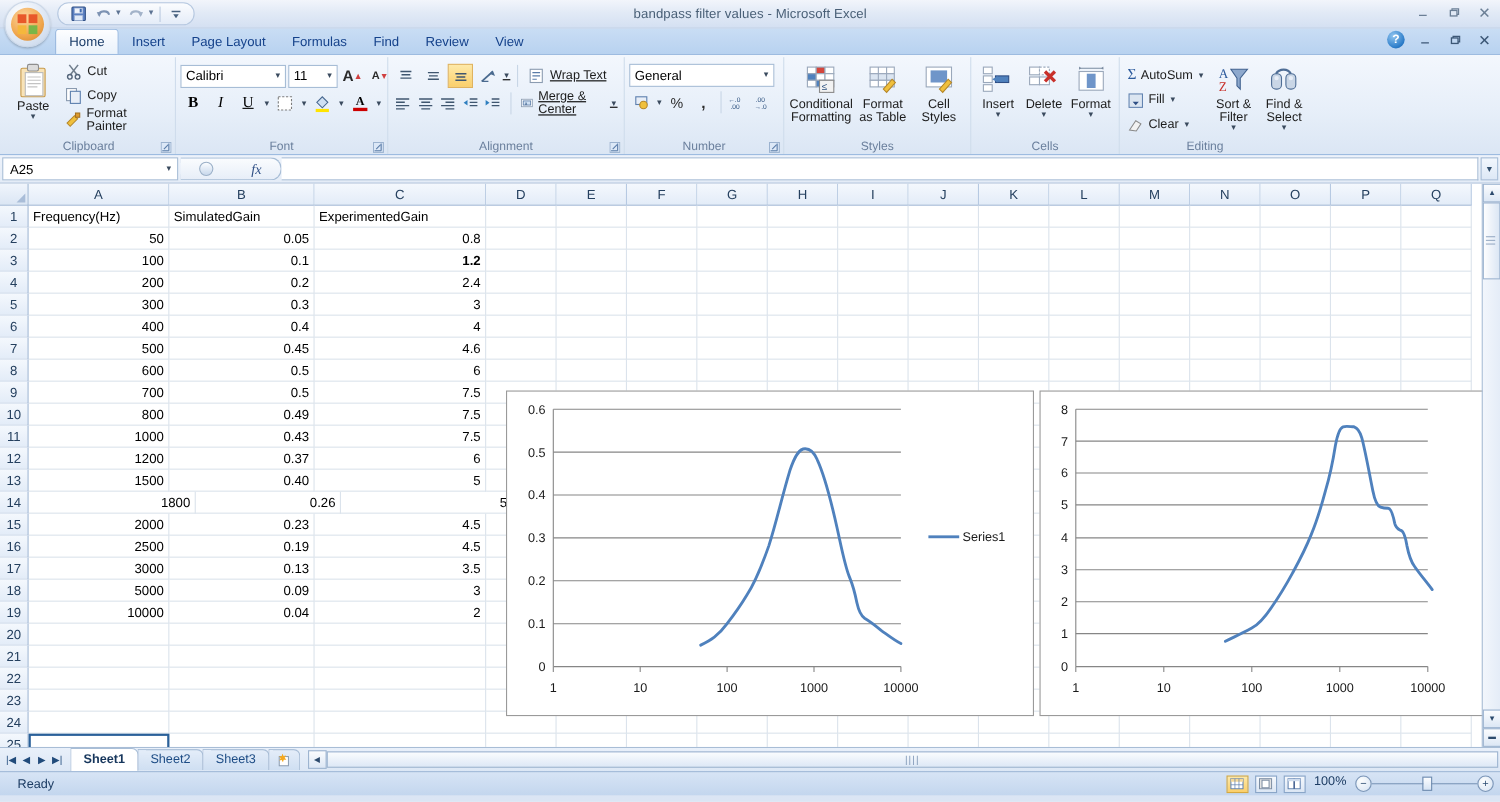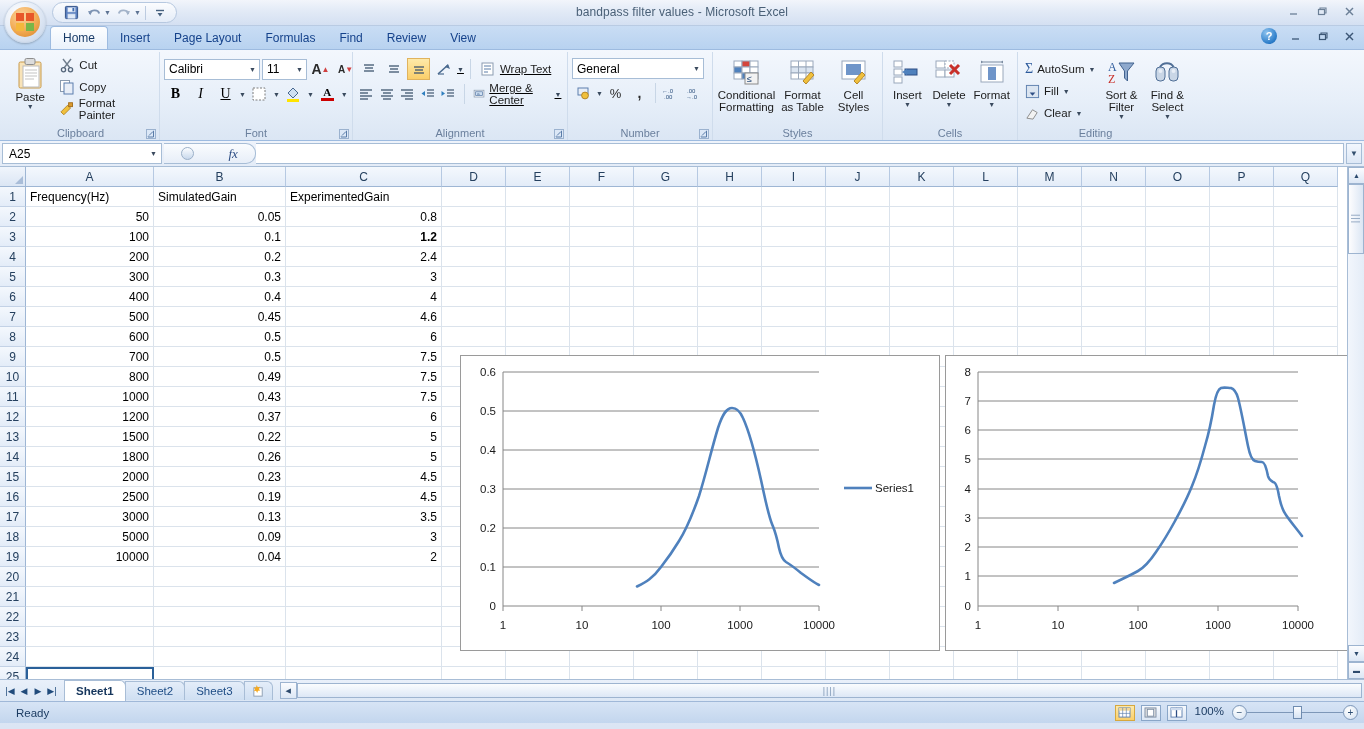--- a/index.html
+++ b/index.html
@@ -1173,39 +1173,39 @@
             <div class="cell" style="width: 64px;"></div>
             <div class="cell" style="width: 64px;"></div>
             <div class="cell" style="width: 64px;"></div>
             <div class="cell" style="width: 64px;"></div>
             <div class="cell" style="width: 64px;"></div>
             <div class="cell" style="width: 64px;"></div>
             <div class="cell" style="width: 64px;"></div>
           </div>
           <div class="gridrow">
             <div class="cell num" style="width: 128px;">1500</div>
-            <div class="cell num" style="width: 132px;">0.22</div>
+            <div class="cell num" style="width: 132px;">0.40</div>
             <div class="cell num" style="width: 156px;">5</div>
             <div class="cell" style="width: 64px;"></div>
             <div class="cell" style="width: 64px;"></div>
             <div class="cell" style="width: 64px;"></div>
             <div class="cell" style="width: 64px;"></div>
             <div class="cell" style="width: 64px;"></div>
             <div class="cell" style="width: 64px;"></div>
             <div class="cell" style="width: 64px;"></div>
             <div class="cell" style="width: 64px;"></div>
             <div class="cell" style="width: 64px;"></div>
             <div class="cell" style="width: 64px;"></div>
             <div class="cell" style="width: 64px;"></div>
             <div class="cell" style="width: 64px;"></div>
             <div class="cell" style="width: 64px;"></div>
             <div class="cell" style="width: 64px;"></div>
           </div>
           <div class="gridrow">
-            <div class="cell num" style="width: 128px;">1800</div>
+            <div class="cell num" style="width: 152px;">1800</div>
             <div class="cell num" style="width: 132px;">0.26</div>
             <div class="cell num" style="width: 156px;">5</div>
             <div class="cell" style="width: 64px;"></div>
             <div class="cell" style="width: 64px;"></div>
             <div class="cell" style="width: 64px;"></div>
             <div class="cell" style="width: 64px;"></div>
             <div class="cell" style="width: 64px;"></div>
             <div class="cell" style="width: 64px;"></div>
             <div class="cell" style="width: 64px;"></div>
             <div class="cell" style="width: 64px;"></div>

